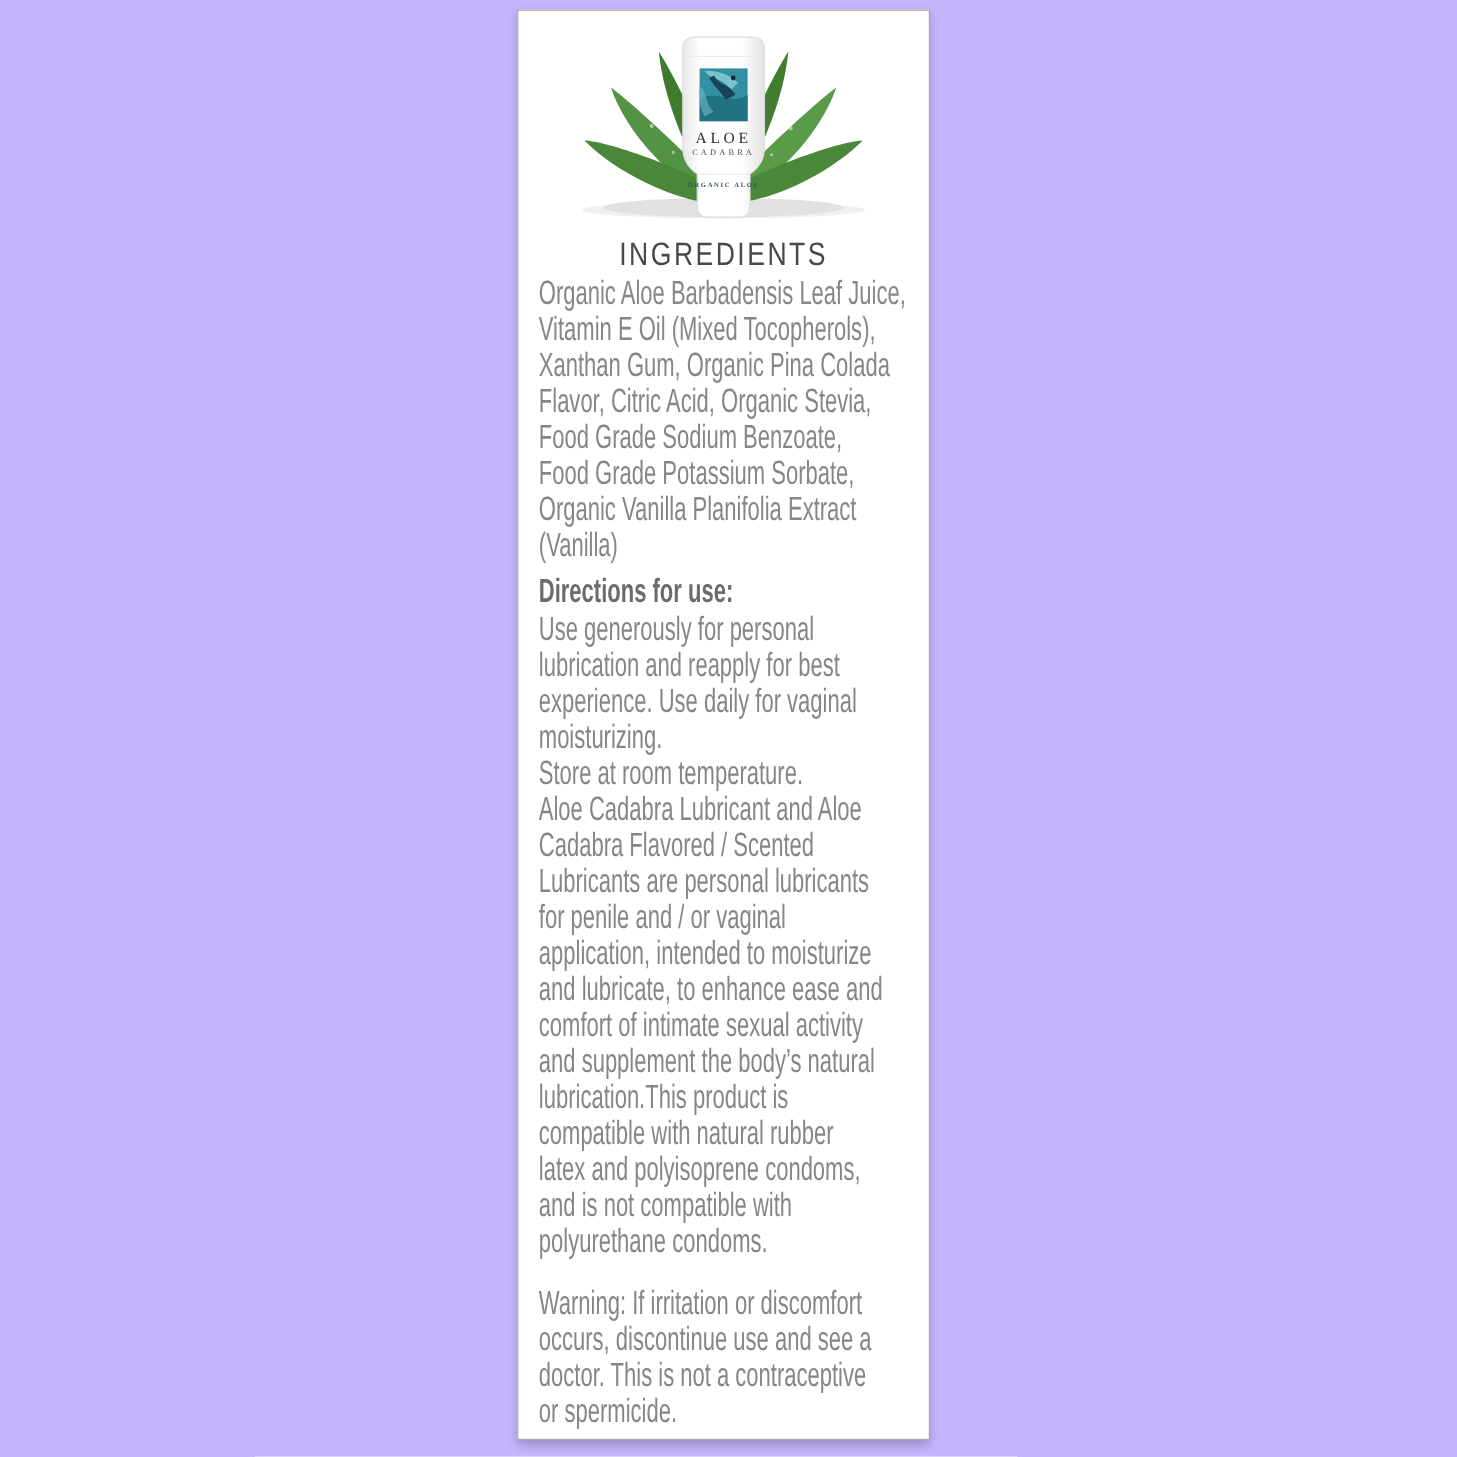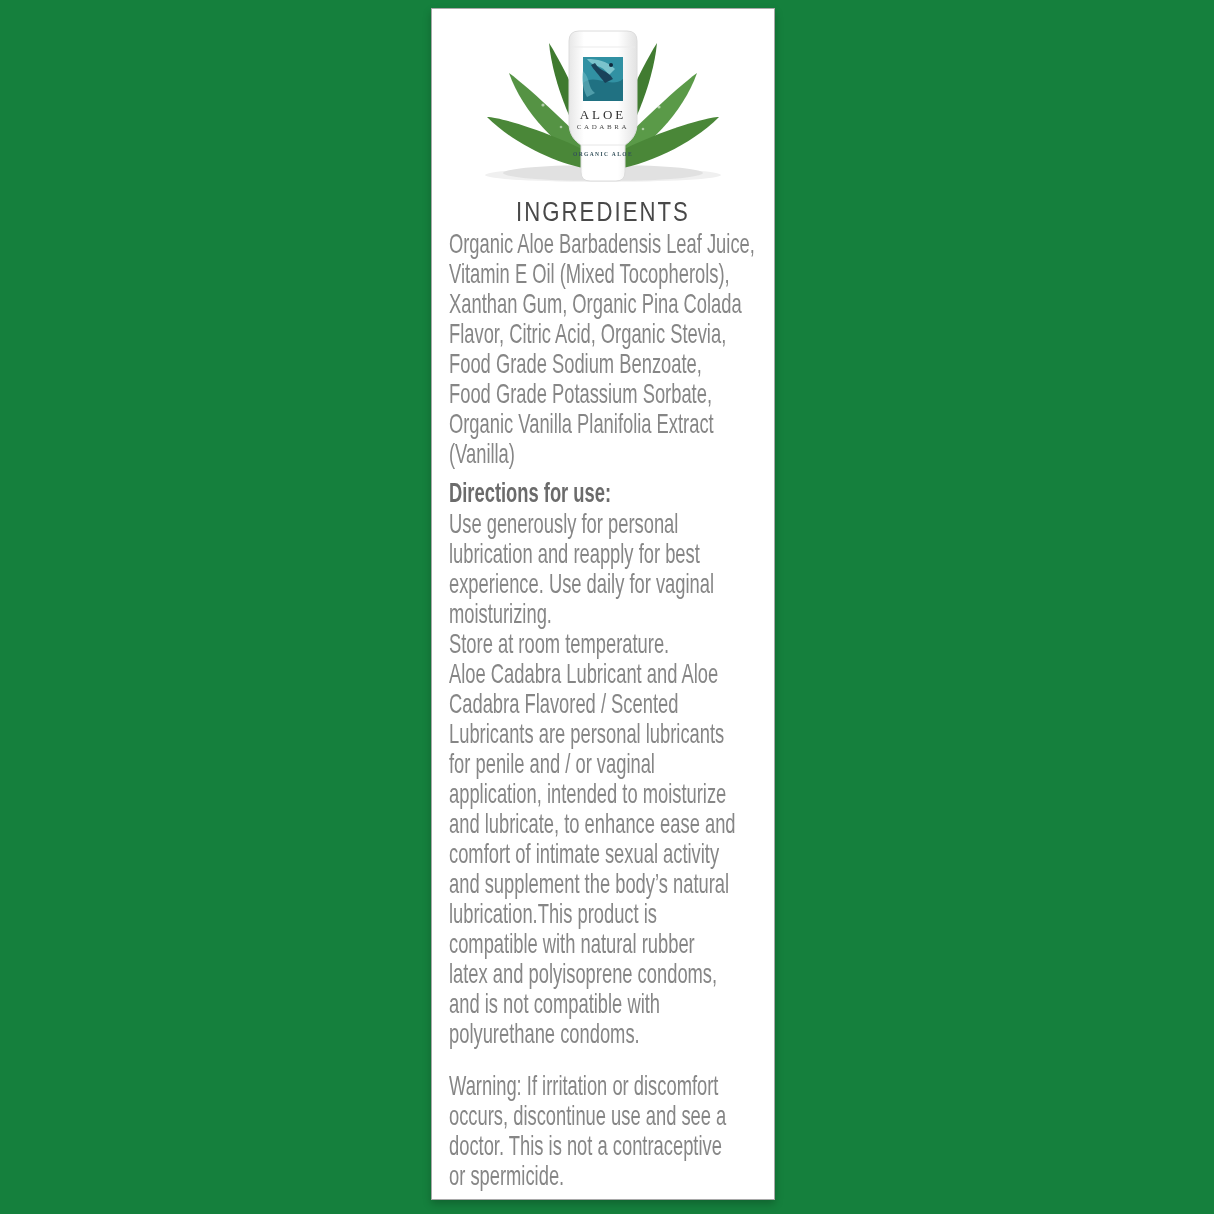--- a/index.html
+++ b/index.html
@@ -8,21 +8,21 @@
     background: #ffffff;
     width: 1214px;
     height: 1214px;
     font-family: "Liberation Sans", sans-serif;
     overflow: hidden;
   }
   .stage {
     position: relative;
     width: 1214px;
     height: 1214px;
-    background: #15803d;
+    background: #c4b5fd;
   }
   .panel {
     position: absolute;
     left: 431px;
     top: 8px;
     width: 344px;
     height: 1192px;
     background: #ffffff;
     border: 1px solid #a9a9a9;
     box-shadow: 0 4px 8px rgba(0,0,0,0.22);

